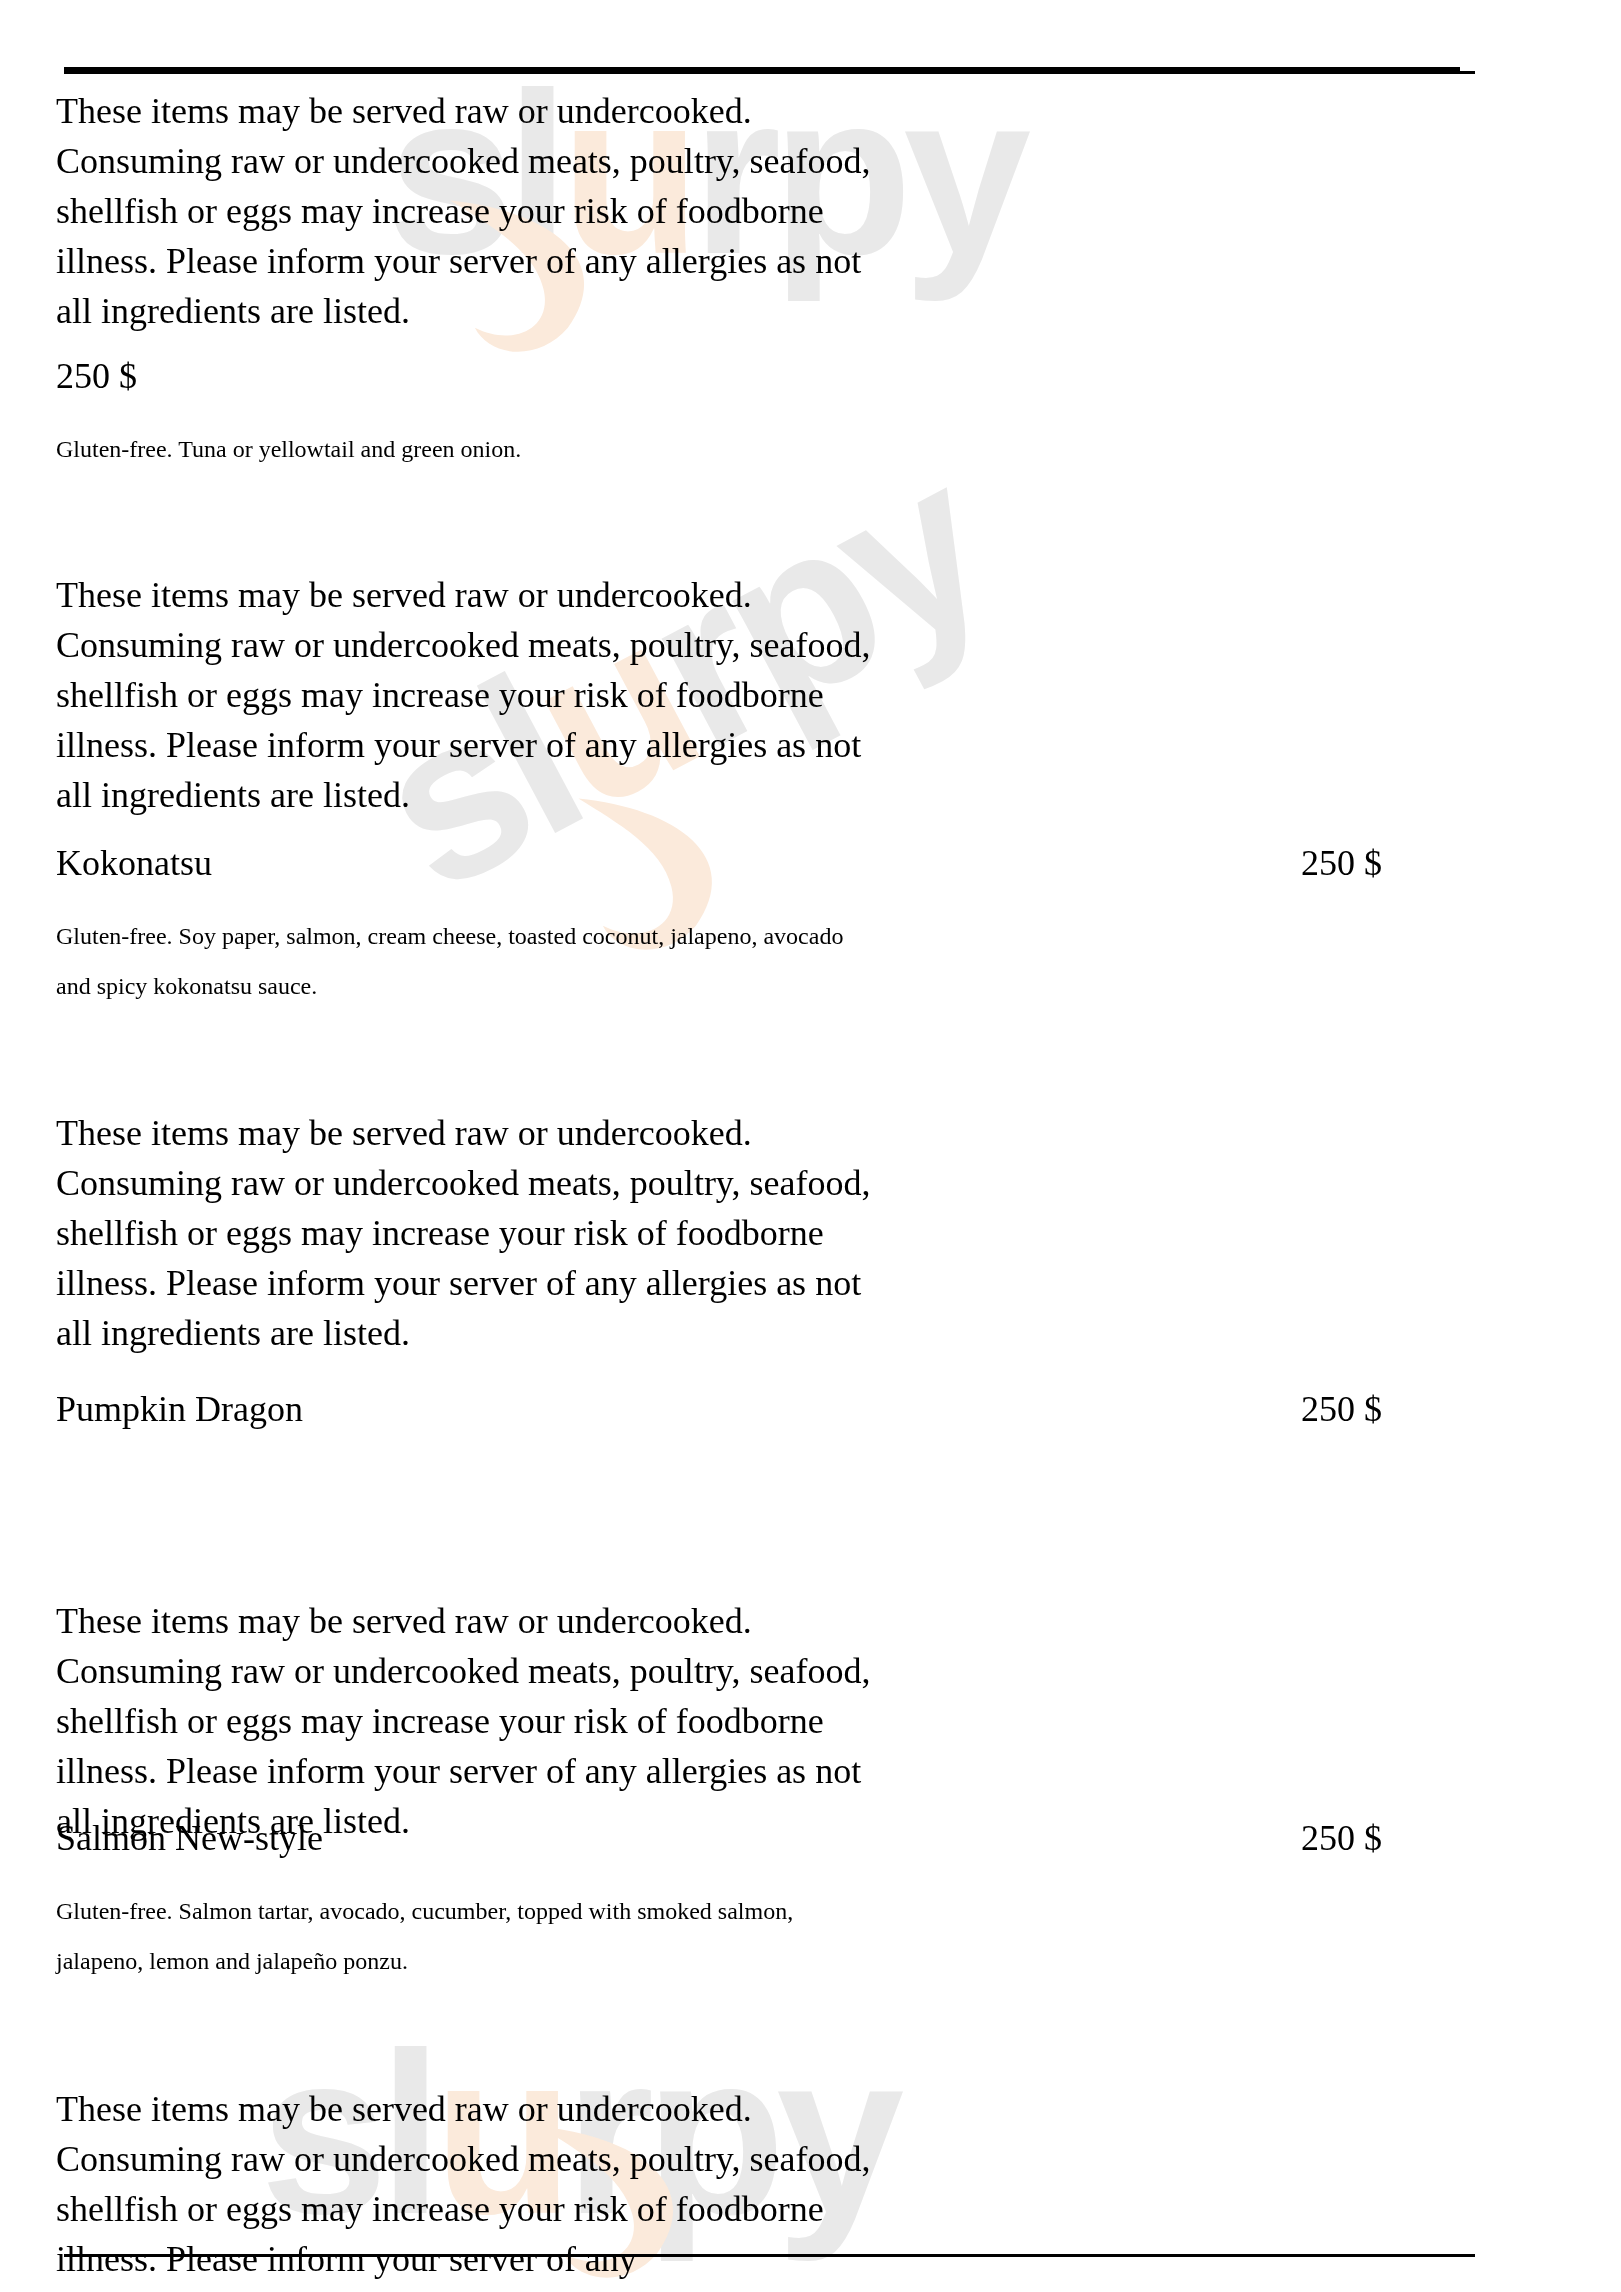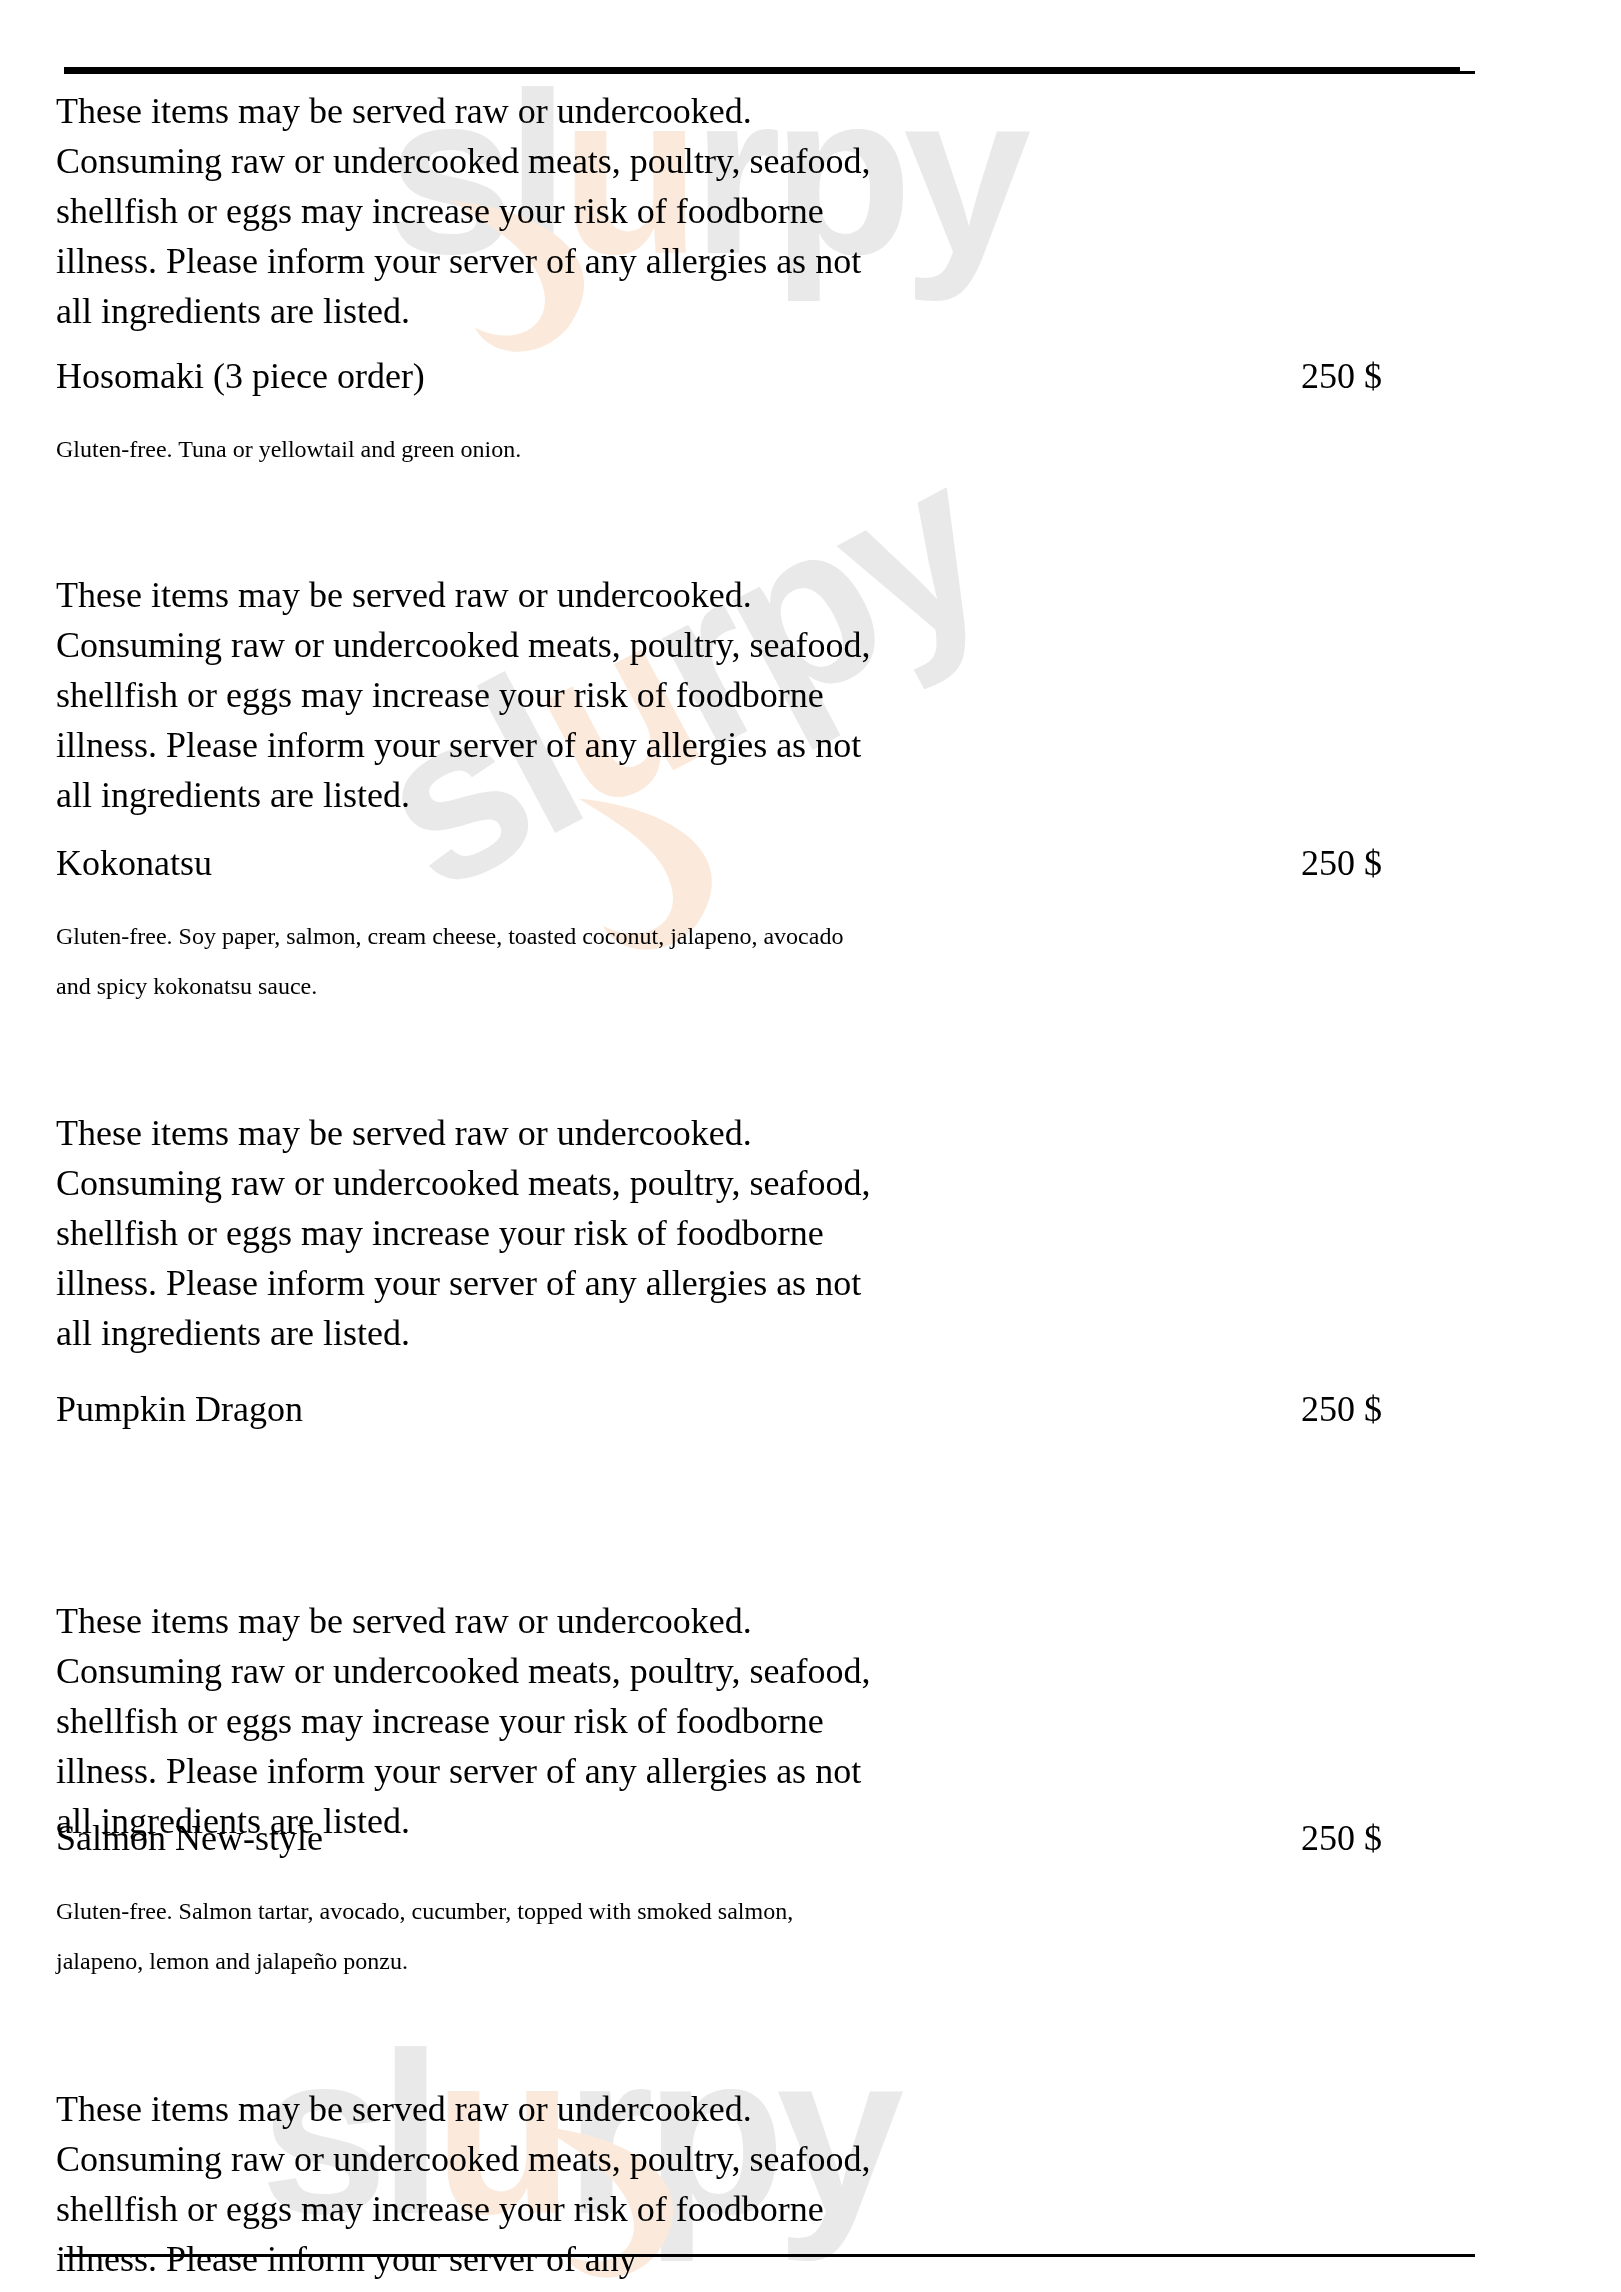--- a/index.html
+++ b/index.html
@@ -145,21 +145,20 @@
   <div class="rule-bottom"></div>
 
   <div class="content">
 
     <div class="block" style="top: 86px;">
       <div class="disclaimer">These items may be served raw or undercooked. Consuming raw or undercooked meats, poultry, seafood, shellfish or eggs may increase your risk of foodborne illness. Please inform your server of any allergies as not all ingredients are listed.</div>
     </div>
 
     <div class="block" style="top: 351px;">
       <div class="item-head">
-        <div class="item-name">Hosomaki (3 piece order)</div>
         <div class="item-price">250 $</div>
       </div>
       <div class="item-desc">Gluten-free. Tuna or yellowtail and green onion.</div>
     </div>
     <div class="block" style="top: 570px;">
       <div class="disclaimer">These items may be served raw or undercooked. Consuming raw or undercooked meats, poultry, seafood, shellfish or eggs may increase your risk of foodborne illness. Please inform your server of any allergies as not all ingredients are listed.</div>
     </div>
 
     <div class="block" style="top: 838px;">
       <div class="item-head">

